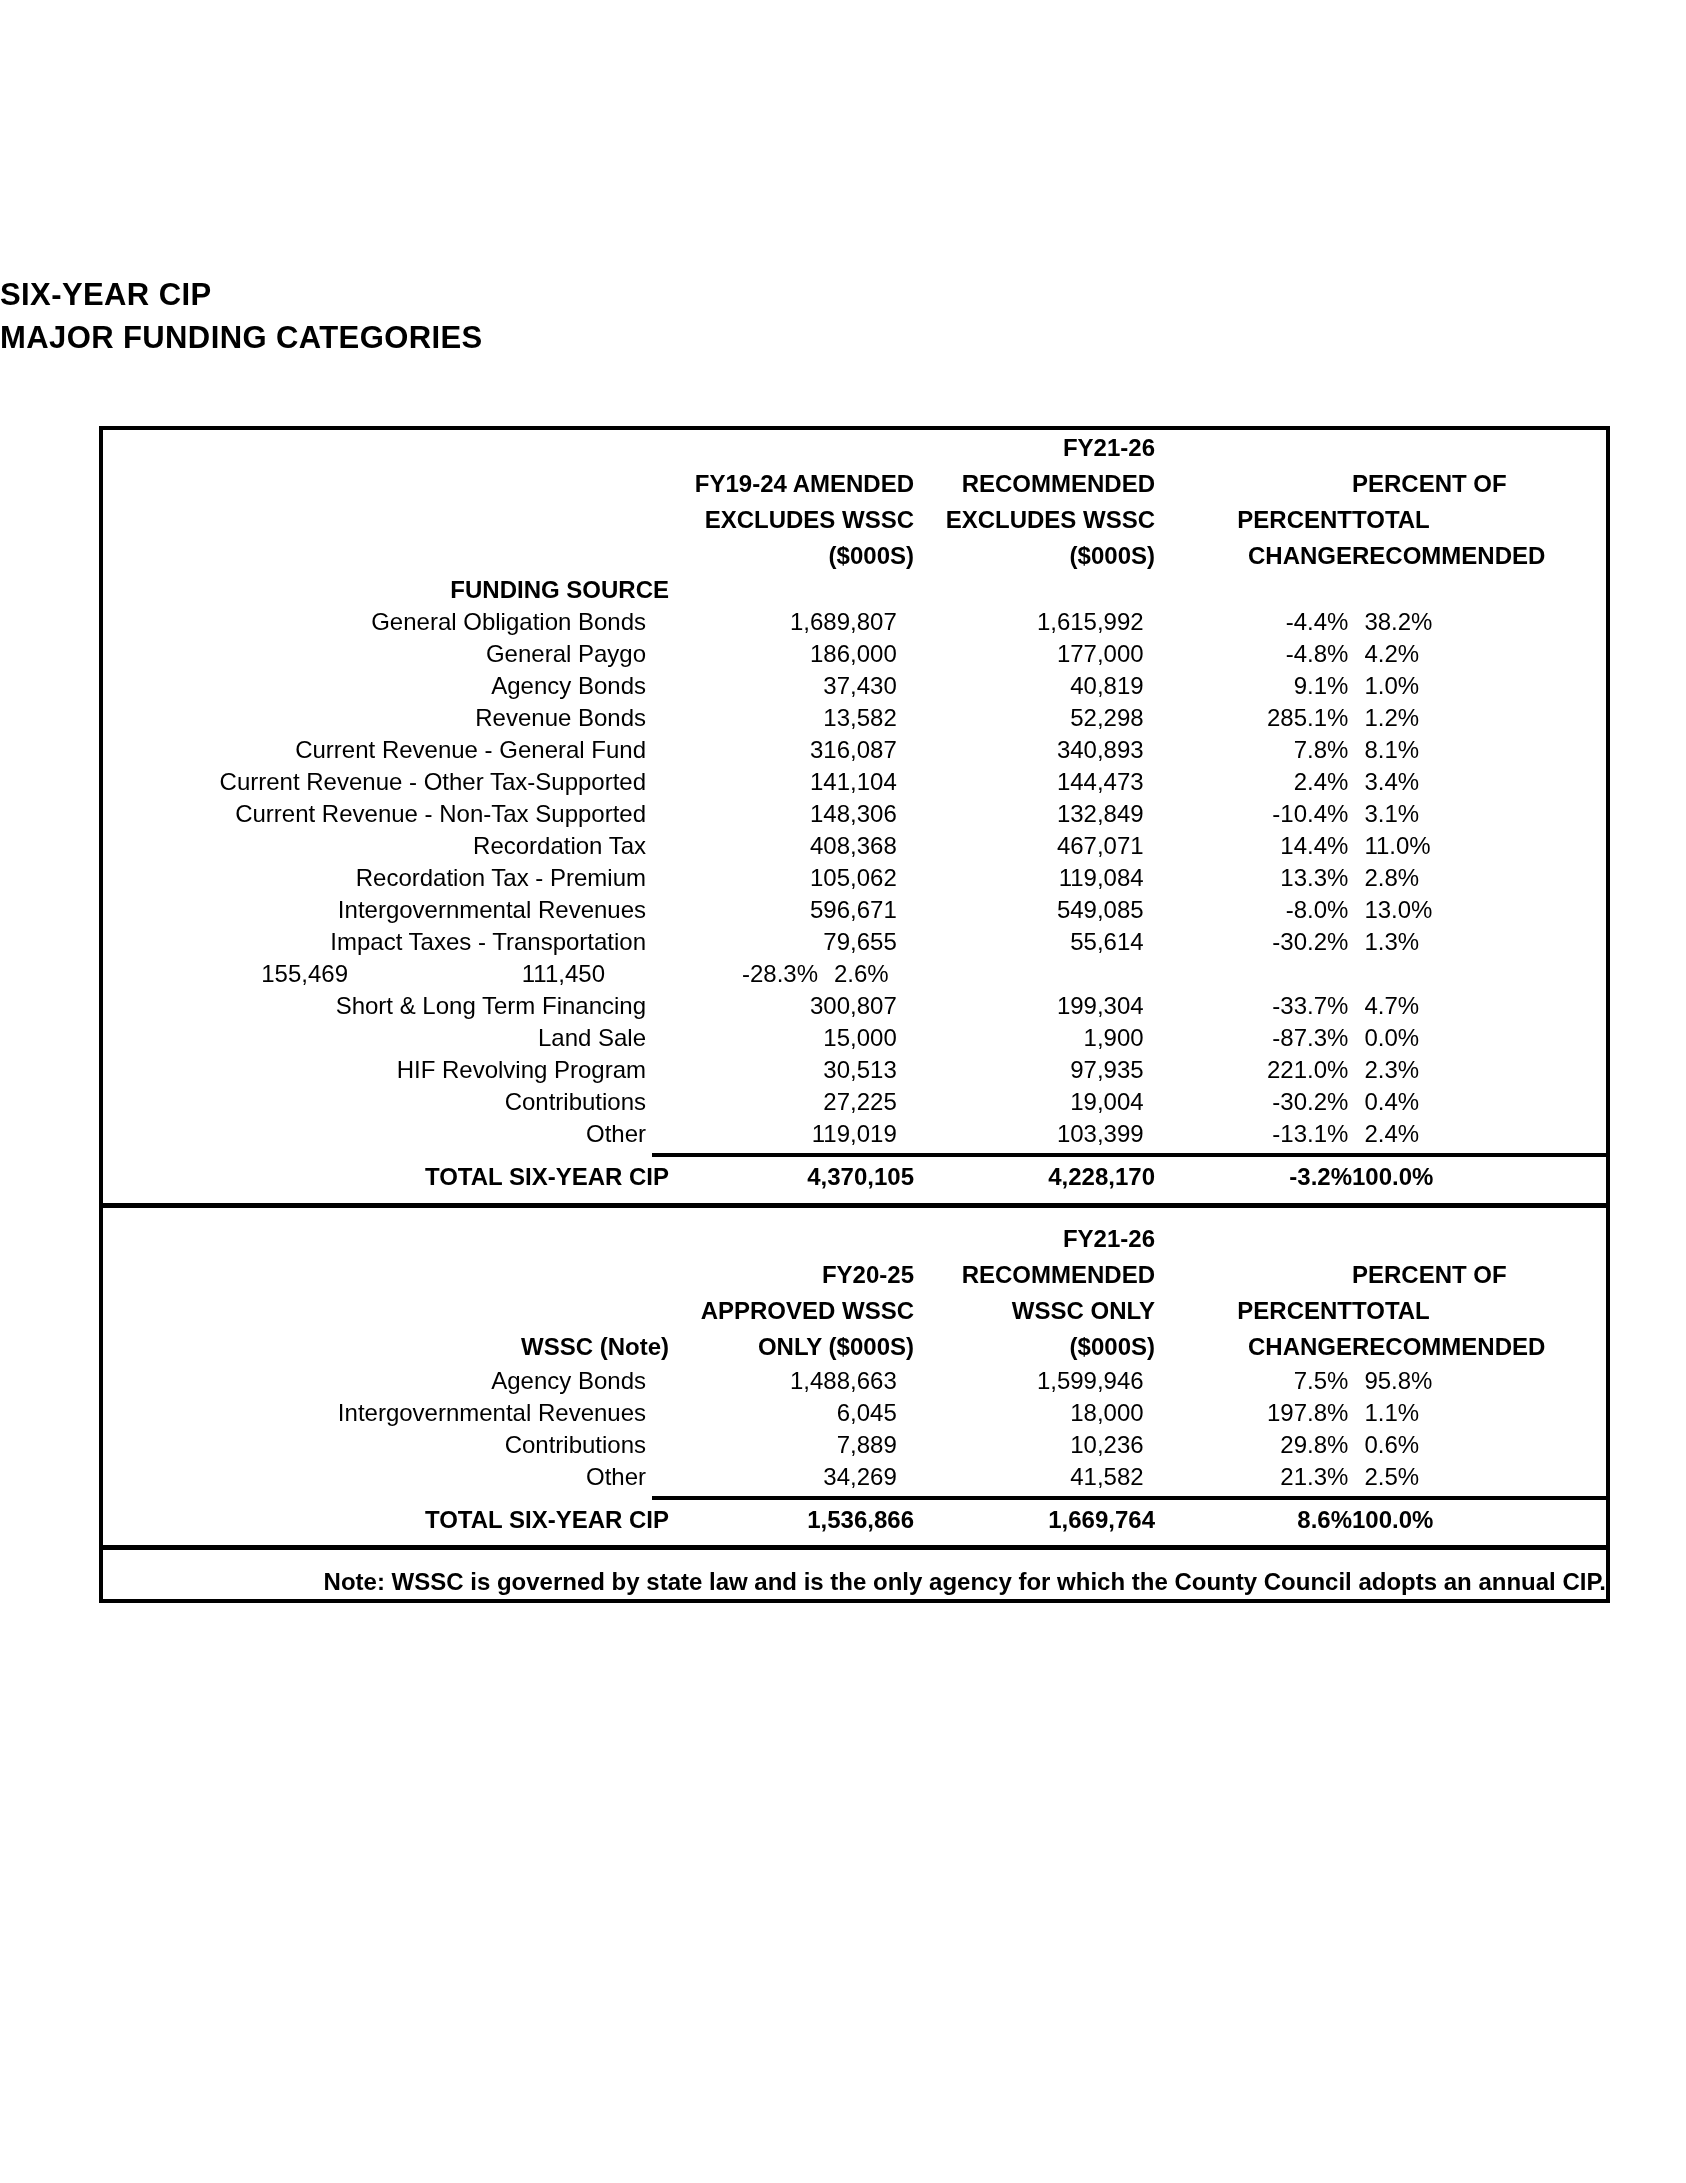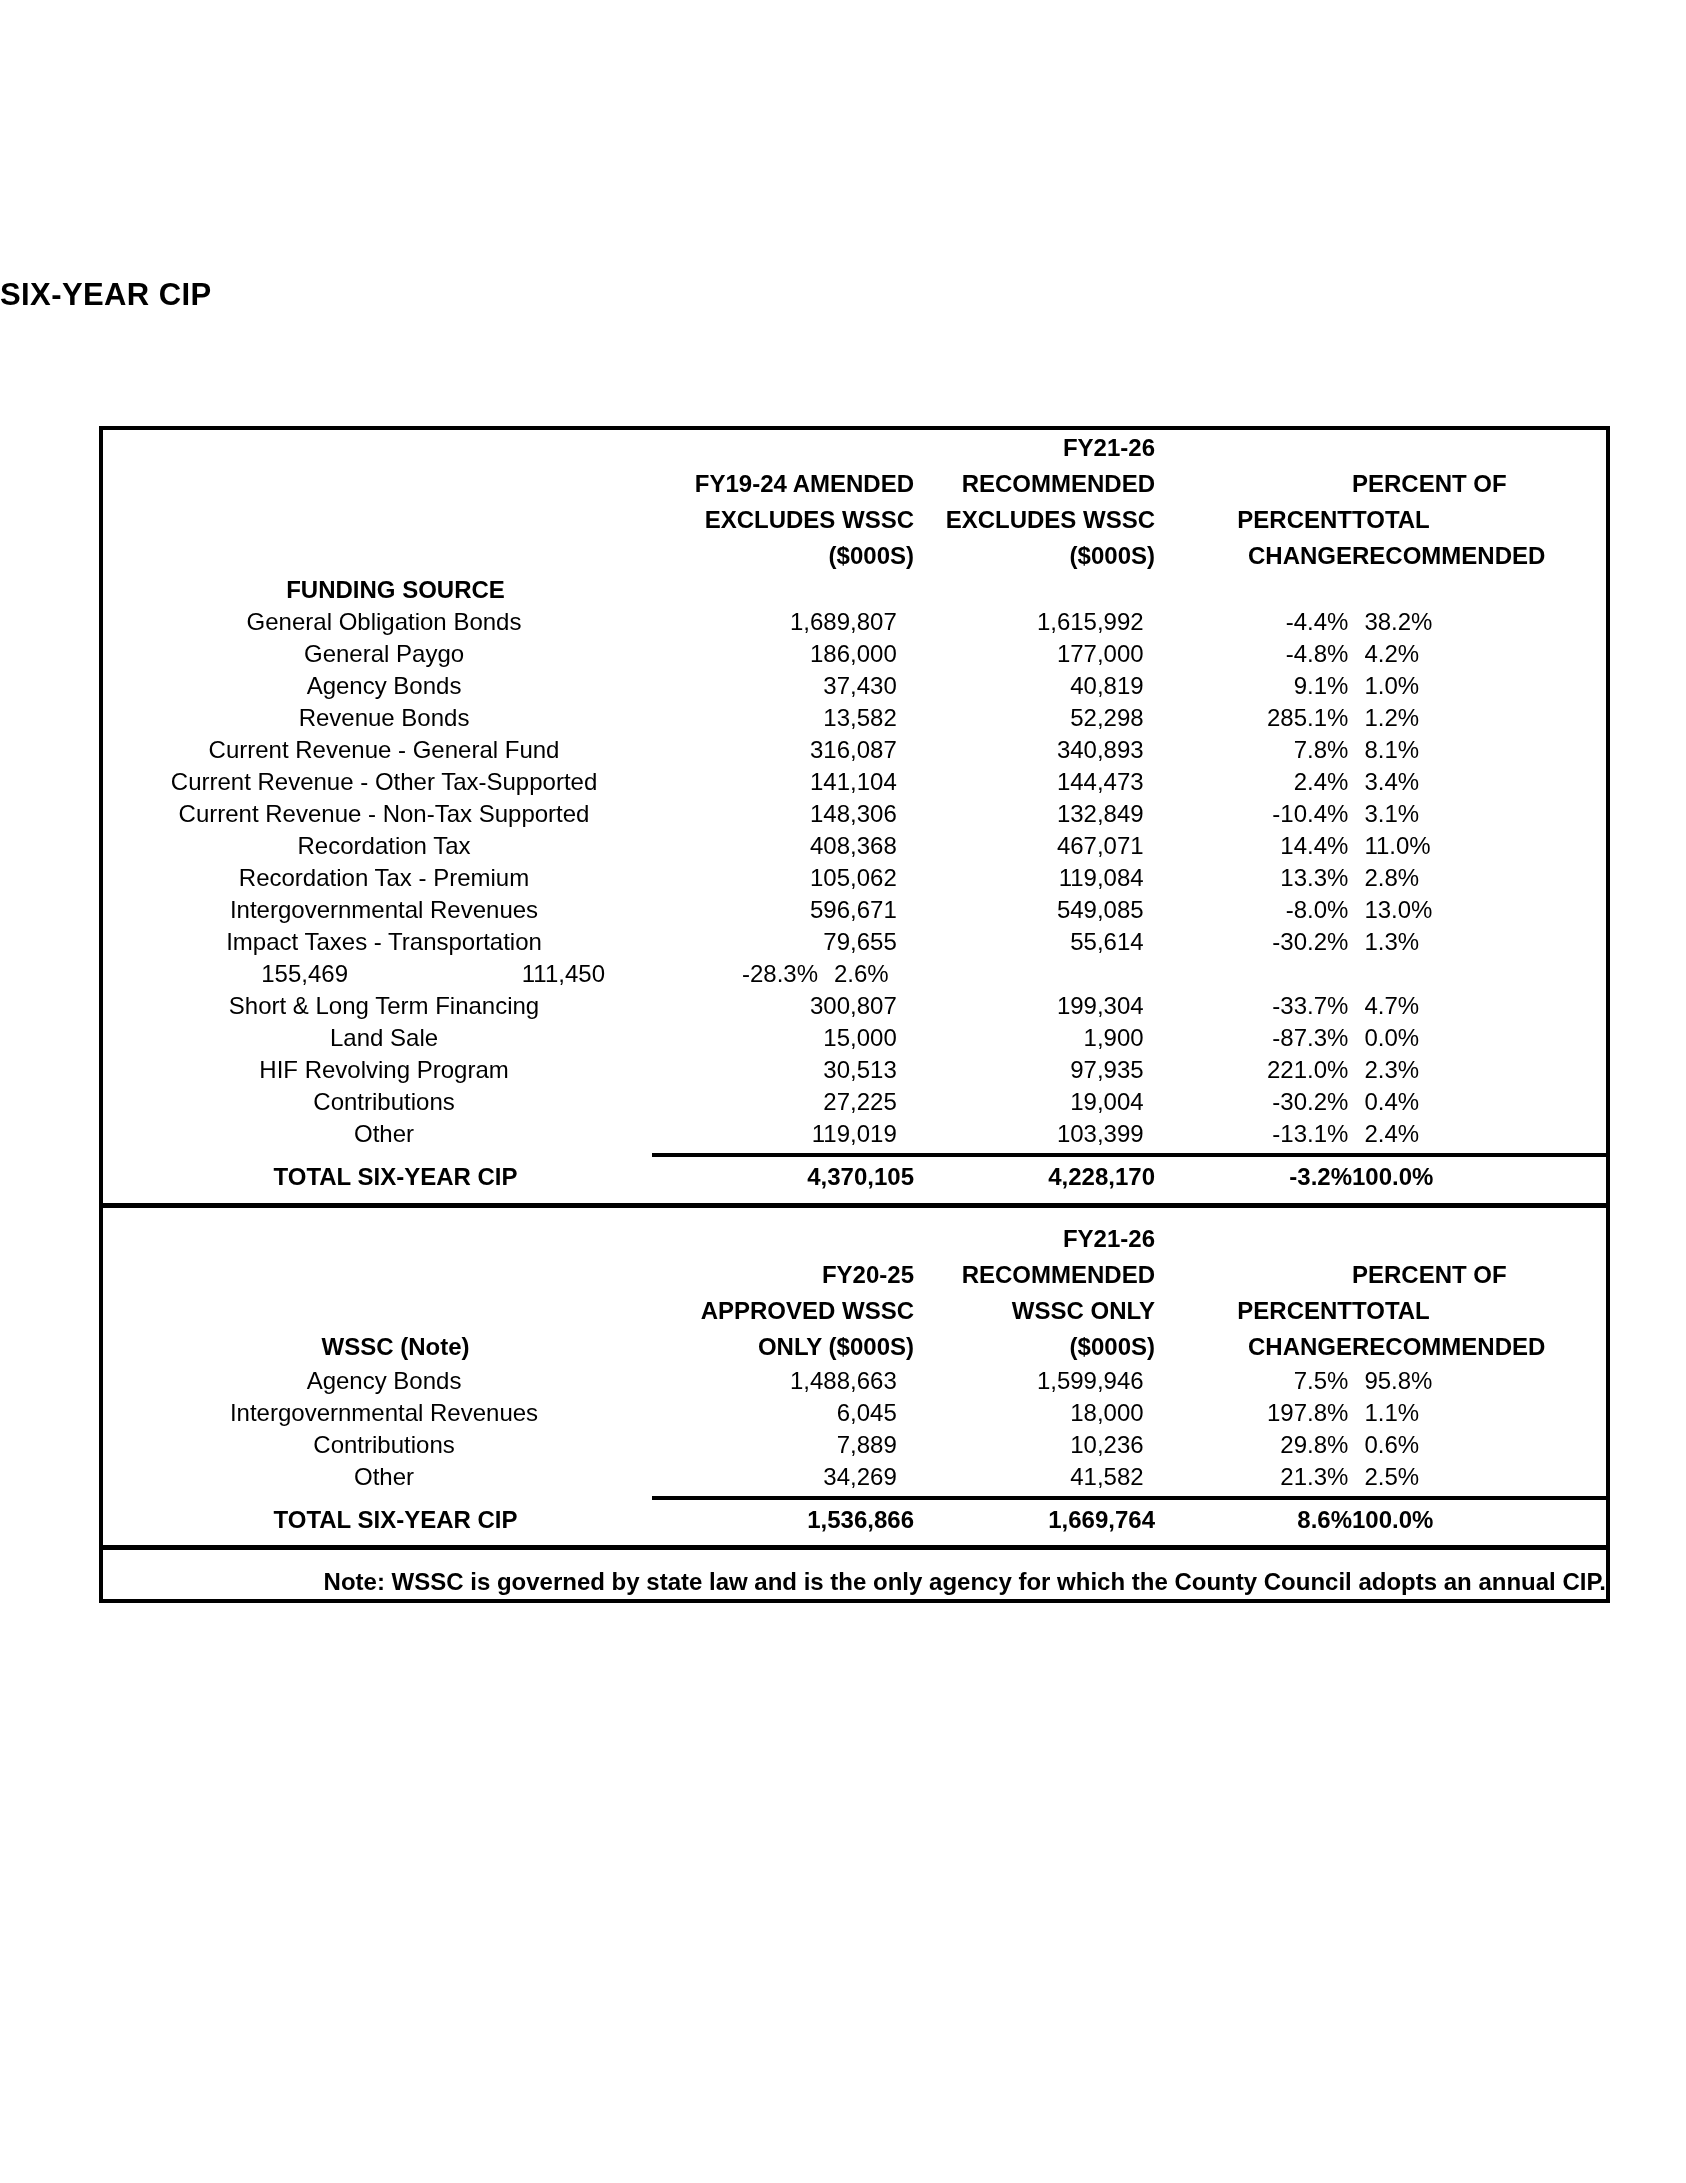--- a/index.html
+++ b/index.html
@@ -16,39 +16,40 @@
     border:4.9px solid #000;box-sizing:border-box;
     display:flex;flex-direction:column;font-size:24px;
   }
   .section{display:flex;flex-direction:column;}
   .tline{display:flex;}
   .hline{height:36px;line-height:36px;font-weight:bold;}
   .hline-last1{height:32px;line-height:32px;font-weight:bold;}
   .drow{height:32px;line-height:32px;gap:16px;}
   .trow{height:39px;line-height:39px;font-weight:bold;}
   .c{white-space:nowrap;overflow:visible;box-sizing:border-box;}
-  .c0{width:566px;text-align:center;padding-left:19px;}
+  .c0{width:566px;text-align:right;padding-left:19px;}
   .c1{width:245px;text-align:right;}
   .c2{width:241px;text-align:right;}
   .c3{width:197px;text-align:right;}
   .c4{width:252px;text-align:left;padding-right:4px;}
   .rule-wrap{margin-top:3.2px;}
   .rule{margin-left:549px;height:4px;background:#000;}
   .divider{height:4.9px;background:#000;margin-top:6.5px;}
   .sec2 .header-block{padding-top:13px;}
   .note-row{margin-top:auto;height:42px;justify-content:flex-end;}
   .note-text{display:block;padding:9.7px 0 0 5.7px;font-weight:bold;font-size:24px;line-height:29px;white-space:nowrap;}
 </style>
 </head>
 <body>
 
 <div class="page">
 
   <div class="doc-title">
     <div>SIX-YEAR CIP</div>
+    <div>MAJOR FUNDING CATEGORIES</div>
   </div>
 
   <div class="cip-table" id="cip-table">
 
     <div class="section sec1">
         <div class="header-block">
           <div class="tline hline">
             <div class="c c0"></div>
             <div class="c c1"></div>
             <div class="c c2">FY21-26</div>

